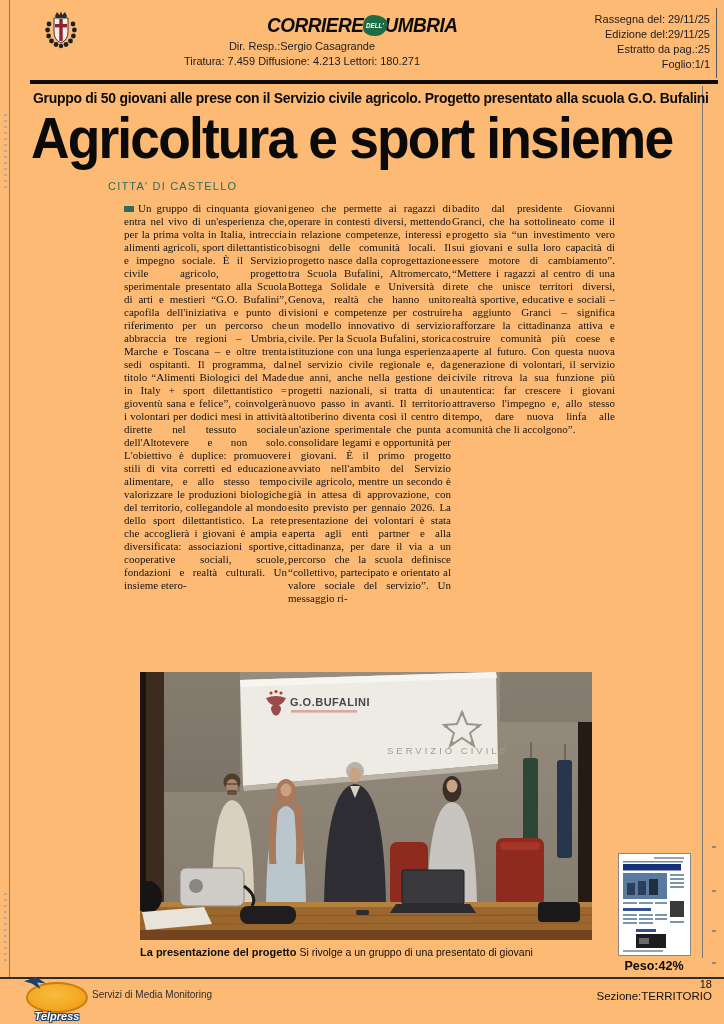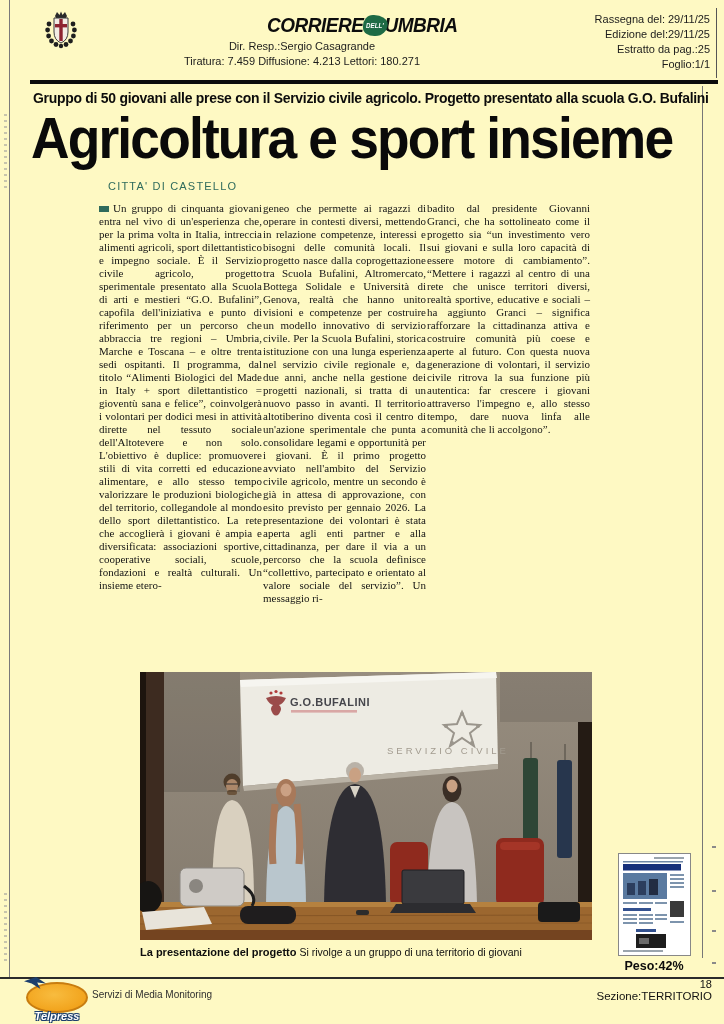--- a/index.html
+++ b/index.html
@@ -1,16 +1,16 @@
 <!DOCTYPE html>
 <html><head>
 <meta charset="utf-8">
 <style>
   html,body{margin:0;padding:0;background:#e8e8e8;}
-  #page{position:relative;width:724px;height:1024px;background:#fef9c3;overflow:hidden;
+  #page{position:relative;width:724px;height:1024px;background:#fdba74;overflow:hidden;
         font-family:"Liberation Sans",sans-serif;color:#111;}
   
   .scan-vline{position:absolute;left:9px;top:0;width:1px;height:978px;background:#7a7a7a;}
   .hdr-right-line{position:absolute;left:716px;top:8px;width:1px;height:70px;background:#555;}
   .article-right-line{position:absolute;left:702px;top:86px;width:1px;height:872px;background:#777;}
   .reg-dot{position:absolute;left:712px;width:4px;height:2px;background:#8a8a8a;}
   .margin-stamp{position:absolute;left:4px;width:3px;opacity:.55;
      background:repeating-linear-gradient(180deg,#9a9a9a 0 2px,transparent 2px 6px);}
   
   .crest{position:absolute;left:44px;top:10px;}
@@ -26,21 +26,21 @@
   .hdr-meta{position:absolute;right:14px;top:12px;text-align:right;font-size:11px;line-height:15px;color:#1c1c1c;}
   .thick-rule{position:absolute;left:30px;top:80px;width:688px;height:4px;background:#0c0c0c;}
   
   .kicker{position:absolute;left:33px;top:89px;font-size:15.5px;font-weight:700;letter-spacing:-0.3px;
      white-space:nowrap;transform:scaleX(.9);transform-origin:left top;color:#0c0c0c;}
   .headline{position:absolute;left:31px;top:104px;font-size:58px;font-weight:800;letter-spacing:-2px;
      white-space:nowrap;transform:scaleX(.92);transform-origin:left top;color:#0a0a0a;}
   
   .section-label{position:absolute;left:108px;top:180px;font-size:11px;letter-spacing:1.2px;
      color:#2f6b5c;font-weight:500;}
-  .columns{position:absolute;left:99px;top:202px;width:516px;display:flex;gap:1px;}
+  .columns{position:absolute;left:99px;top:202px;width:516px;display:flex;gap:1px;justify-content:flex-end;}
   .col{width:163px;font-family:"Liberation Serif","DejaVu Serif",serif;font-size:11px;
      line-height:13px;text-align:justify;color:#141414;hyphens:none;}
   .bullet{display:inline-block;width:10px;height:6px;background:#2f6b5c;margin-right:4px;}
   
   .photo{position:absolute;left:140px;top:672px;width:452px;height:268px;}
   .caption{position:absolute;left:140px;top:946px;width:460px;font-size:11px;color:#0e0e0e;}
   .caption b{font-size:11px;}
   .caption .cap-rest{font-size:10.5px;}
   
   .thumb{position:absolute;left:618px;top:853px;width:73px;height:103px;}
@@ -213,21 +213,21 @@
       <rect x="262" y="198" width="62" height="34" rx="2" fill="#3a3a3e" stroke="#1e1e22"></rect>
       <polygon points="256,232 330,232 336,241 250,241" fill="#2c2c30"></polygon>
       <rect x="398" y="230" width="42" height="20" rx="4" fill="#1a1a1a"></rect>
 
       <rect x="24" y="0" width="76" height="120" fill="#000" opacity="0.12"></rect>
       <rect x="360" y="0" width="92" height="50" fill="#000" opacity="0.10"></rect>
     </svg>
   </div>
 
   <div class="caption">
-    <b>La presentazione del progetto</b><span class="cap-rest"> Si rivolge a un gruppo di una territorio di giovani</span>
+    <b>La presentazione del progetto</b><span class="cap-rest"> Si rivolge a un gruppo di una presentato di giovani</span>
   </div>
 
   <div class="thumb">
     <svg width="73" height="103" viewBox="0 0 73 103">
       <rect x="0.5" y="0.5" width="72" height="102" fill="#ffffff" stroke="#888"></rect>
       <rect x="36" y="4" width="30" height="2" fill="#9aa4ad"></rect>
       <rect x="5" y="8" width="60" height="1.5" fill="#6f87a6"></rect>
       <rect x="5" y="11" width="58" height="6.5" fill="#17307a"></rect>
       <rect x="5" y="20" width="44" height="26" fill="#5a7aa0"></rect>
       <rect x="9" y="30" width="8" height="12" fill="#2c3e5e"></rect>

